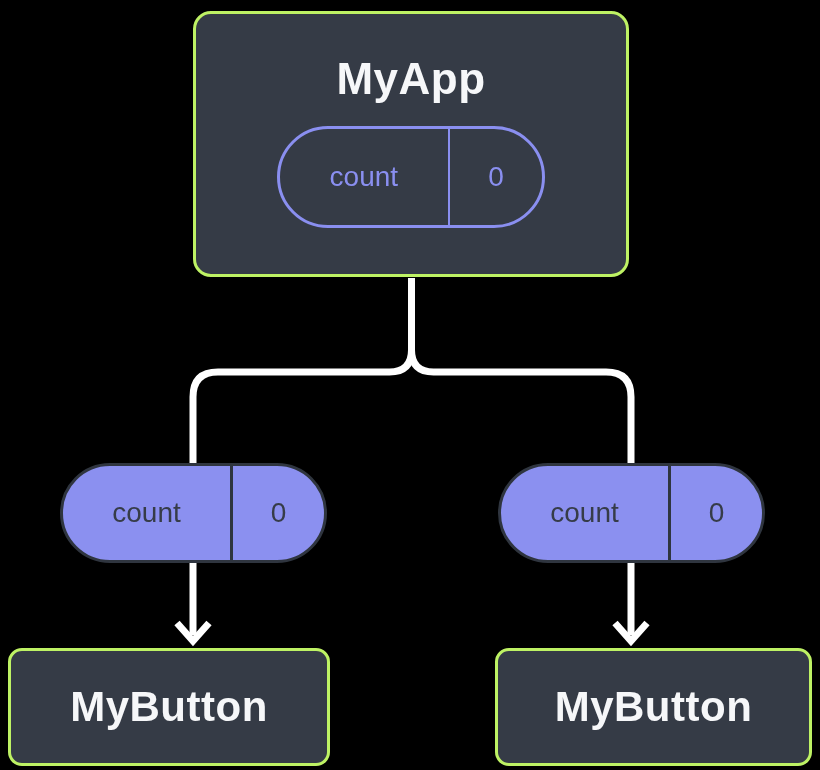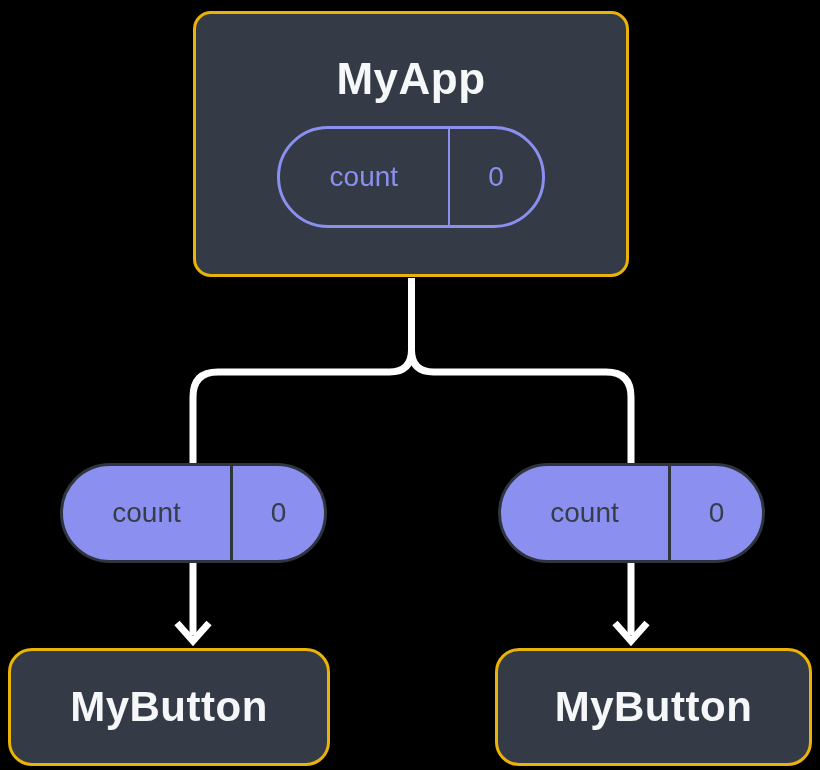--- a/index.html
+++ b/index.html
@@ -19,21 +19,21 @@
     position: absolute;
     left: 0; top: 0;
     width: 820px;
     height: 770px;
     z-index: 1;
   }
   .node {
     position: absolute;
     box-sizing: border-box;
     background: #353B46;
-    border: 3px solid #eab308;
+    border: 3px solid #bef264;
     z-index: 2;
     display: flex;
     align-items: center;
     justify-content: center;
   }
   .node-app {
     left: 193px; top: 11px;
     width: 436px; height: 266px;
     border-radius: 18px;
     flex-direction: column;
@@ -41,21 +41,21 @@
     padding-top: 40px;
     gap: 22px;
   }
   .node-title {
     color: #F6F7F9;
     font-size: 44px;
     font-weight: bold;
     letter-spacing: 0.5px;
   }
   .node-button {
-    border-radius: 24px;
+    border-radius: 14px;
   }
   .node-button .node-title {
     font-size: 42px;
   }
   .node-button-left  { left: 8px;   top: 648px; width: 322px; height: 118px; }
   .node-button-right { left: 495px; top: 648px; width: 317px; height: 118px; }
 
   .pill {
     box-sizing: border-box;
     display: flex;

